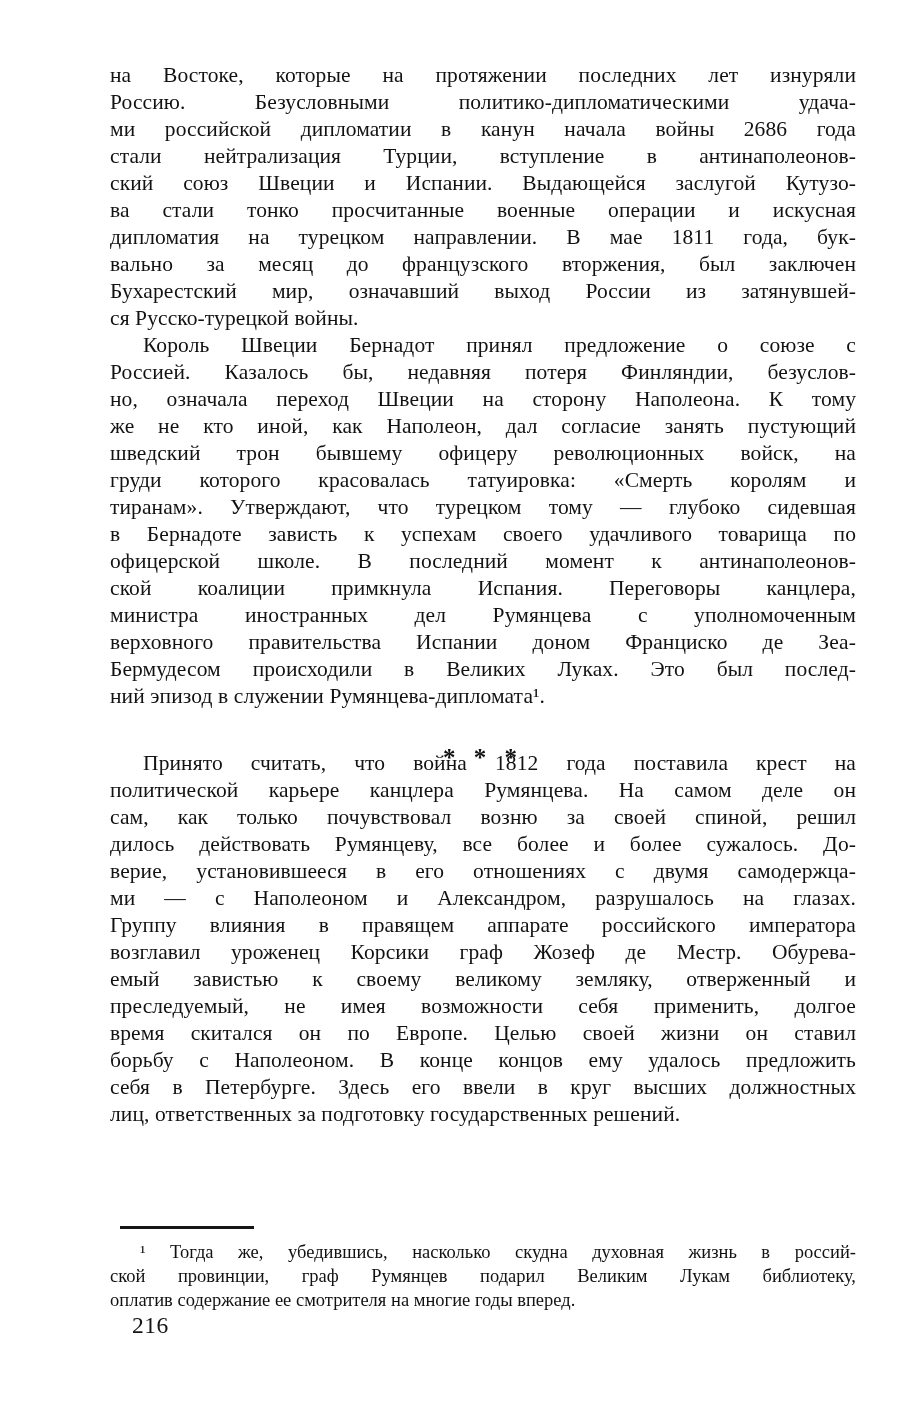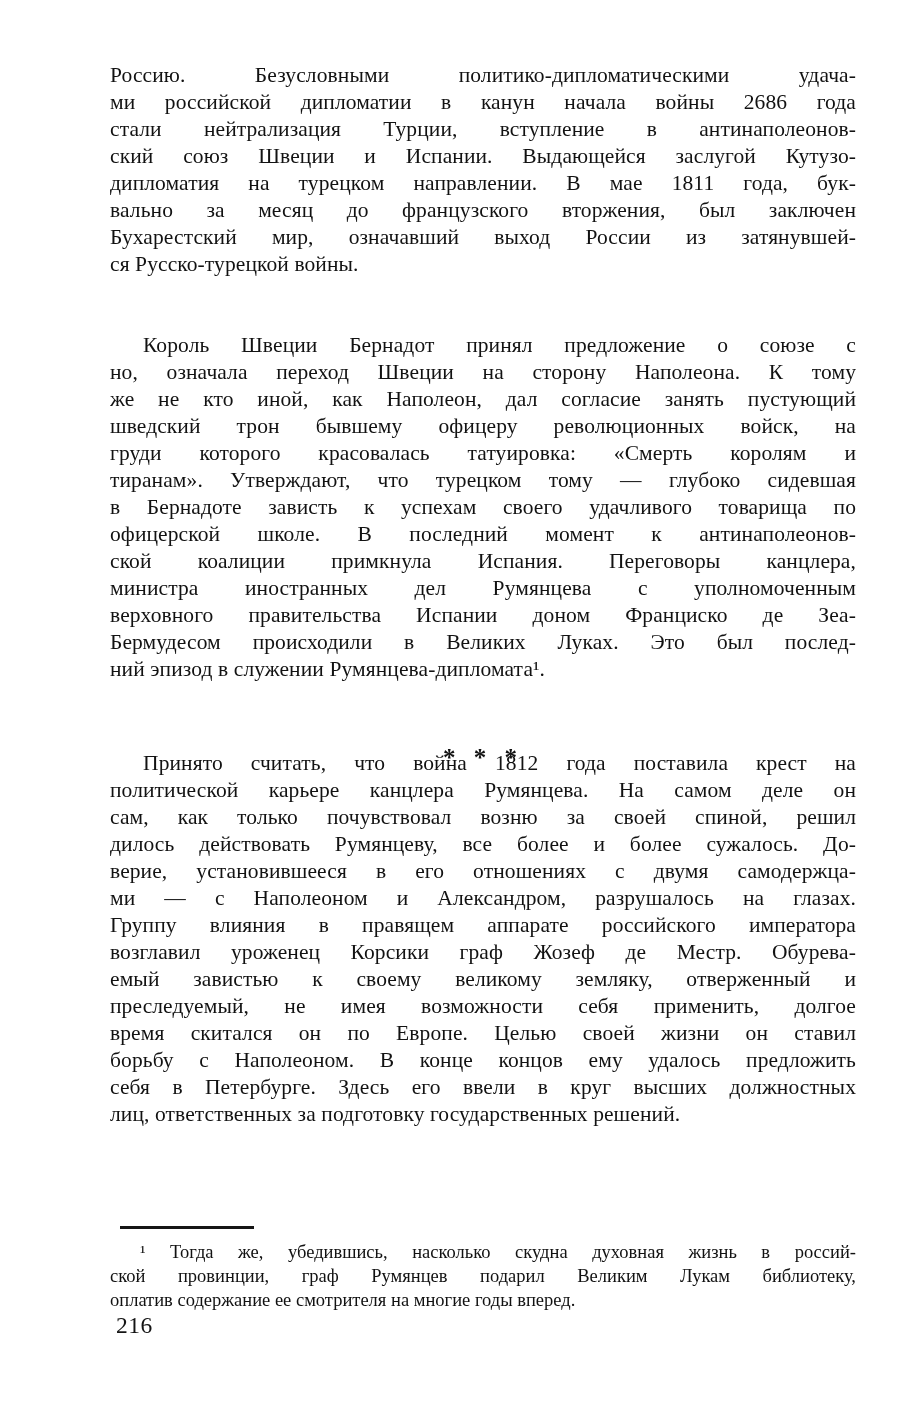--- a/index.html
+++ b/index.html
@@ -67,45 +67,48 @@
     line-height: 24px;
   }
   .footnote .line {
     height: 24px;
   }
   .footnote .line.indent {
     text-indent: 30px;
   }
   .page-number {
     position: absolute;
-    left: 116px;
+    left: 132px;
     top: 1312px;
     font-size: 23.5px;
     letter-spacing: 0.5px;
     color: #141414;
   }
 </style>
 </head>
 <body>
 
 <div class="scan-page">
 
   <div class="para" style="top:62px">
+    <div class="line">на Востоке, которые на протяжении последних лет изнуряли</div>
     <div class="line">Россию. Безусловными политико-дипломатическими удача-</div>
     <div class="line">ми российской дипломатии в канун начала войны 2686 года</div>
     <div class="line">стали нейтрализация Турции, вступление в антинаполеонов-</div>
     <div class="line">ский союз Швеции и Испании. Выдающейся заслугой Кутузо-</div>
+    <div class="line">ва стали тонко просчитанные военные операции и искусная</div>
     <div class="line">дипломатия на турецком направлении. В мае 1811 года, бук-</div>
     <div class="line">вально за месяц до французского вторжения, был заключен</div>
     <div class="line">Бухарестский мир, означавший выход России из затянувшей-</div>
     <div class="line end">ся Русско-турецкой войны.</div>
   </div>
 
   <div class="para" style="top:332px">
     <div class="line indent">Король Швеции Бернадот принял предложение о союзе с</div>
+    <div class="line">Россией. Казалось бы, недавняя потеря Финляндии, безуслов-</div>
     <div class="line">но, означала переход Швеции на сторону Наполеона. К тому</div>
     <div class="line">же не кто иной, как Наполеон, дал согласие занять пустующий</div>
     <div class="line">шведский трон бывшему офицеру революционных войск, на</div>
     <div class="line">груди которого красовалась татуировка: «Смерть королям и</div>
     <div class="line">тиранам». Утверждают, что турецком тому — глубоко сидевшая</div>
     <div class="line">в Бернадоте зависть к успехам своего удачливого товарища по</div>
     <div class="line">офицерской школе. В последний момент к антинаполеонов-</div>
     <div class="line">ской коалиции примкнула Испания. Переговоры канцлера,</div>
     <div class="line">министра иностранных дел Румянцева с уполномоченным</div>
     <div class="line">верховного правительства Испании доном Франциско де Зеа-</div>

